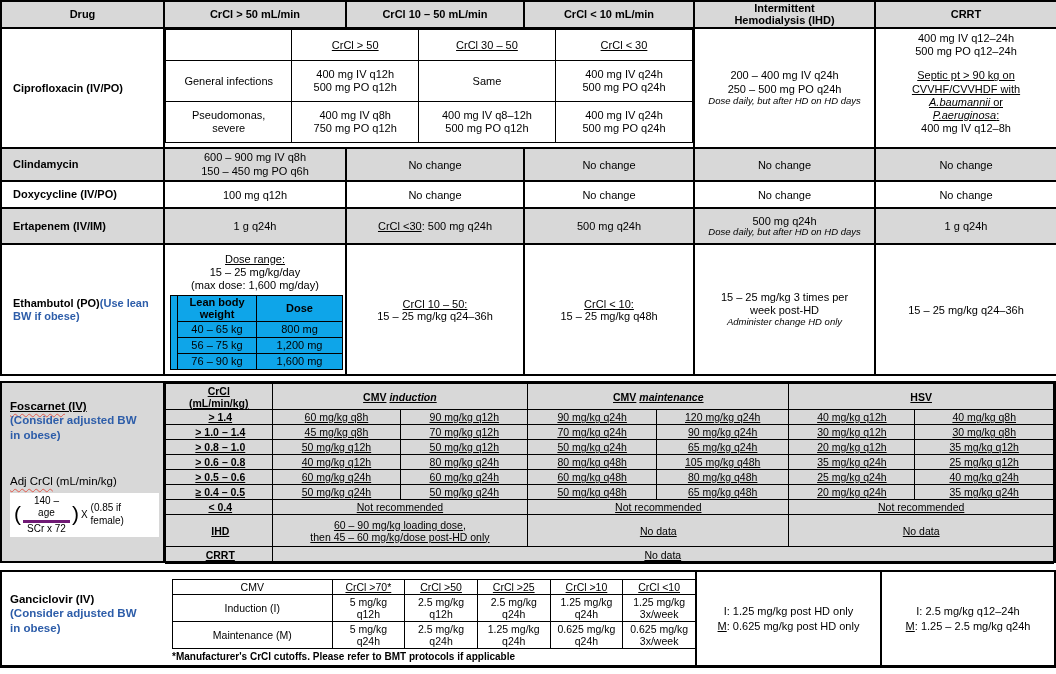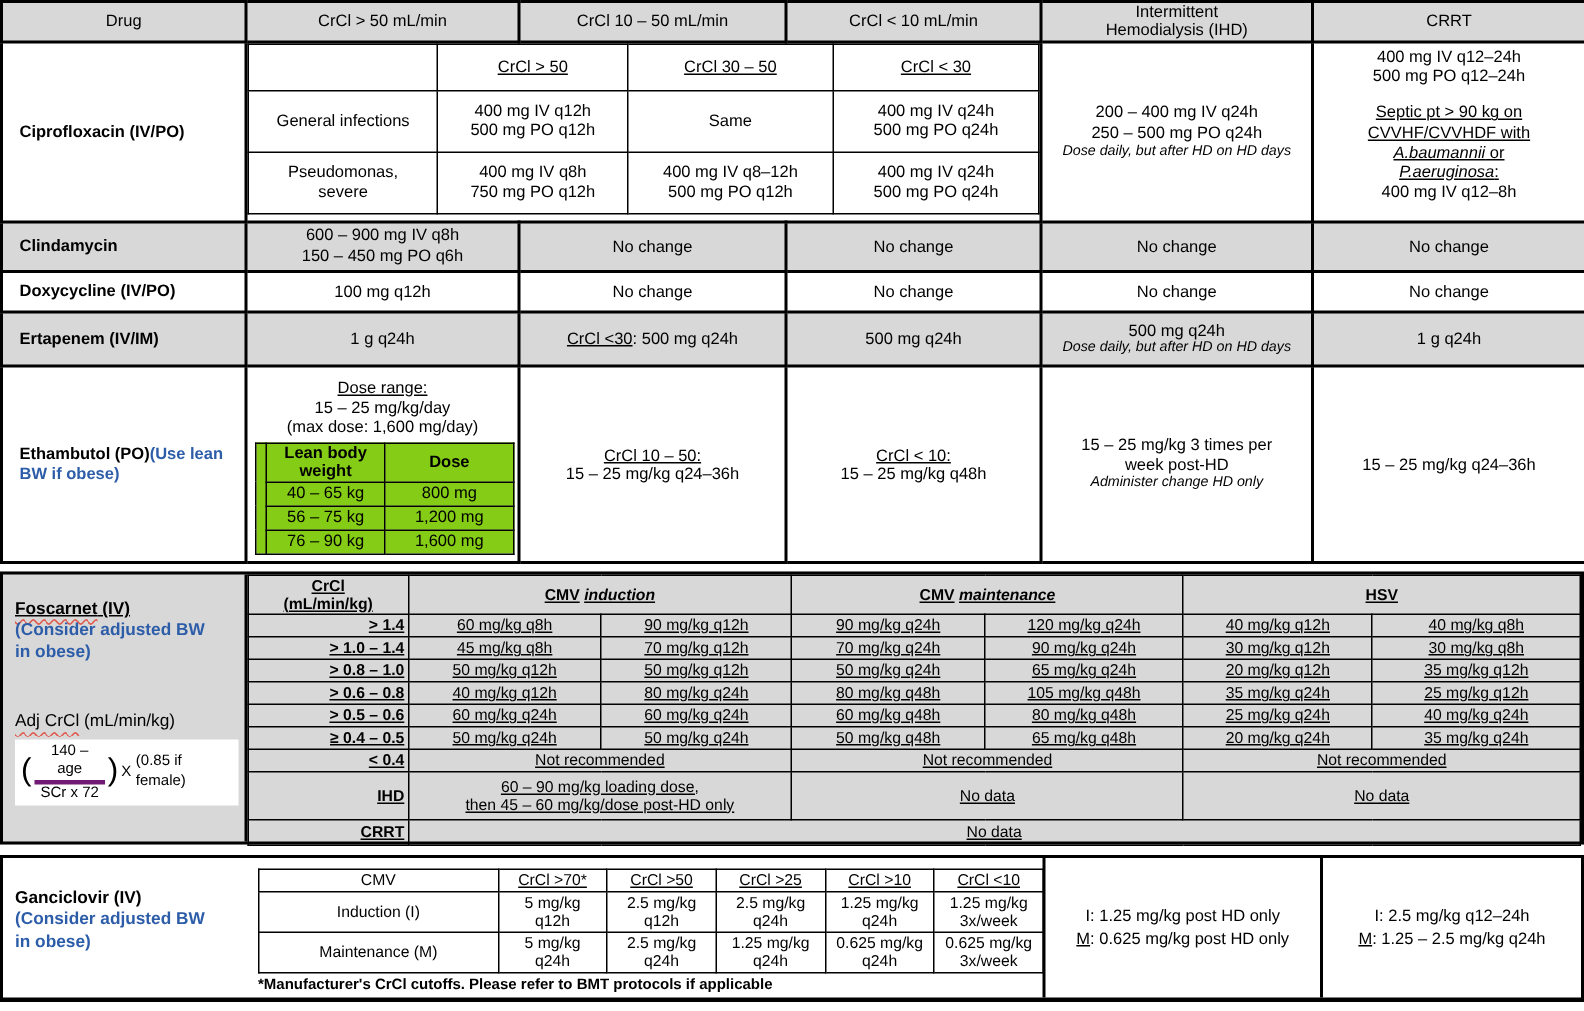--- a/index.html
+++ b/index.html
@@ -10,21 +10,21 @@
   }
   .page { width: 1056px; height: 674px; }
 
   table { border-collapse: collapse; table-layout: fixed; }
   td, th { vertical-align: middle; text-align: center; }
 
   
   .main { width: 1056px; }
   .main > tbody > tr > th,
   .main > tbody > tr > td { border: 2px solid #000; font-size: 11px; padding: 1px 2px; }
-  .main th { background: #d8d8d8; font-size: 13px; font-weight: normal; line-height: 1.05; }
+  .main th { background: #d8d8d8; font-size: 13px; font-weight: bold; line-height: 1.05; }
   .row-gray > td { background: #d8d8d8; }
   .drug-cell { text-align: left !important; padding-left: 11px !important; padding-right: 6px !important;
                font-weight: bold; font-size: 12px; line-height: 1.15; }
   .blue { color: #2d5da9; font-weight: bold; }
   .ml { white-space: pre-line; line-height: 1.2; }
   .u  { text-decoration: underline; }
   .sq { text-decoration: underline wavy #e05a4e; text-decoration-thickness: 1px; text-underline-offset: 3px; }
   .note { font-style: italic; font-size: 9.5px; line-height: 1.15; }
 
   
@@ -34,35 +34,35 @@
   .nest tr:first-child td { height: 31px; }
   .nest tr td { height: 41px; }
 
   .crrt-cipro { vertical-align: top; padding-top: 3px !important; line-height: 1.2; }
   .septic { margin-top: 11px; line-height: 1.2; }
 
   
   .eth-col2 { padding: 0 !important; }
   .dose-range { padding: 3px 0 2px 0; line-height: 1.25; }
   .wt { width: calc(100% - 7px); margin: 0 1px 0 5px; }
-  .wt td, .wt th { border: 1px solid #000; font-size: 11px; padding: 0 2px; background: #84cc16; }
+  .wt td, .wt th { border: 1px solid #000; font-size: 11px; padding: 0 2px; background: #0ea5e9; }
   .wt th { font-weight: bold; line-height: 1.1; height: 26px; font-size: 11px; }
   .wt td { height: 16px; }
   .wt .gutter { width: 7px; padding: 0; }
 
   
   .block { display: flex; width: 1056px; border: 2px solid #000; }
   .fos-block { background: #d8d8d8; height: 182px; margin-top: 5px; }
   .fos-left { width: 163px; flex: none; border-right: 2px solid #000; padding: 16px 4px 0 8px;
               text-align: left; font-size: 11.5px; line-height: 1.25; }
   .fos-right { flex: 1; text-decoration: underline; }
   .fos { width: 100%; height: 100%; }
   .fos td, .fos th { border: 1px solid #000; font-size: 10.5px; padding: 0 2px; line-height: 1.15; }
   .fos th { font-weight: bold; height: 26px; }
-  .fos .fl { text-align: right; padding-left: 5px; font-weight: bold; }
+  .fos .fl { text-align: center; padding-left: 5px; font-weight: bold; }
   .fos .dr { height: 15px; }
   .formula { display: inline-flex; align-items: center; background: #fff; padding: 2px 4px; margin-top: 4px; font-size: 10px; }
   .paren { font-size: 21px; font-weight: 400; line-height: 0.9; }
   .frac { display: inline-block; text-align: center; margin: 0 2px; font-size: 10px; }
   .frac .num { border-bottom: 3px solid #701a75; padding: 0 2px; }
   .fx { margin: 0 3px 0 2px; }
   .gap-l { margin-left: 3px; }
   .mt6 { margin-top: 14px; }
 
   

